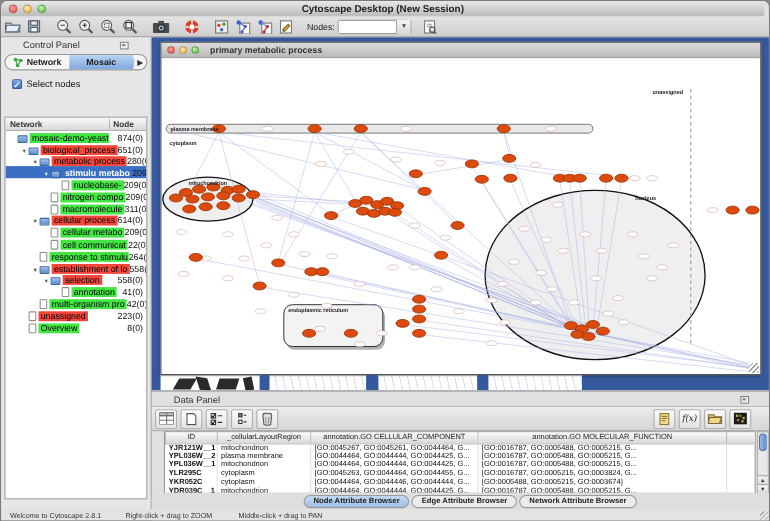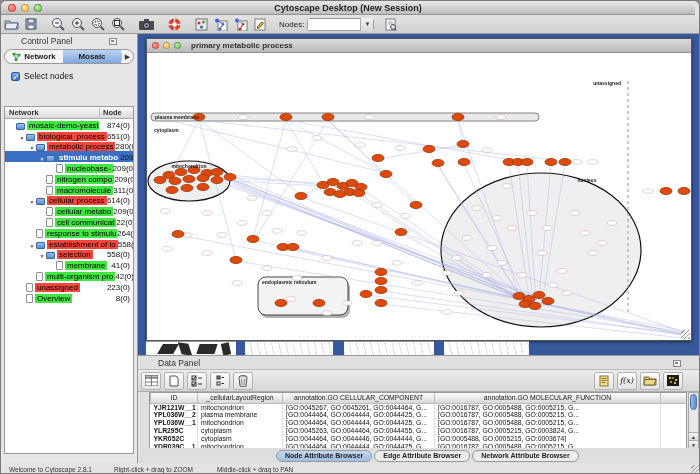--- a/index.html
+++ b/index.html
@@ -362,21 +362,21 @@
             <span class="tind" style="width: 33px;"></span>
             <span class="tarrow">▼</span>
             <span class="ticon tfolder"></span>
             <span class="tlabel red">selection</span>
             <span class="tcount">558(0)</span>
           </div>
           <div class="trow">
             <span class="tind" style="width: 43px;"></span>
             <span class="tarrow"></span>
             <span class="ticon tfile"></span>
-            <span class="tlabel green">membrane</span>
+            <span class="tlabel green">annotation</span>
             <span class="tcount">41(0)</span>
           </div>
           <div class="trow">
             <span class="tind" style="width: 23px;"></span>
             <span class="tarrow"></span>
             <span class="ticon tfile"></span>
             <span class="tlabel green">multi-organism pro</span>
             <span class="tcount">42(0)</span>
           </div>
           <div class="trow">

